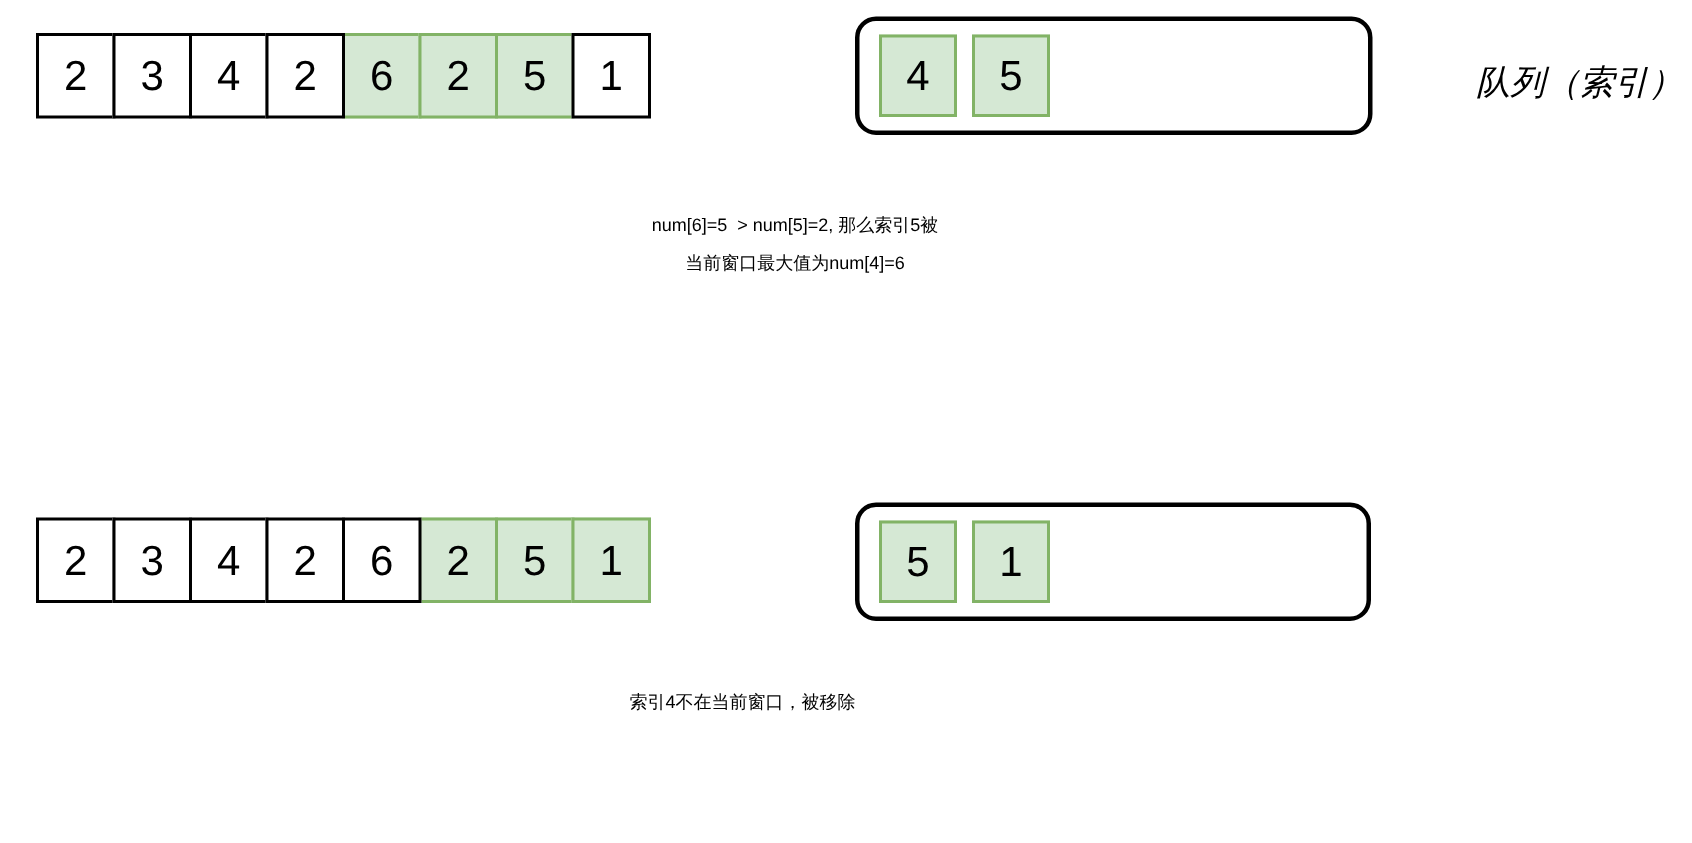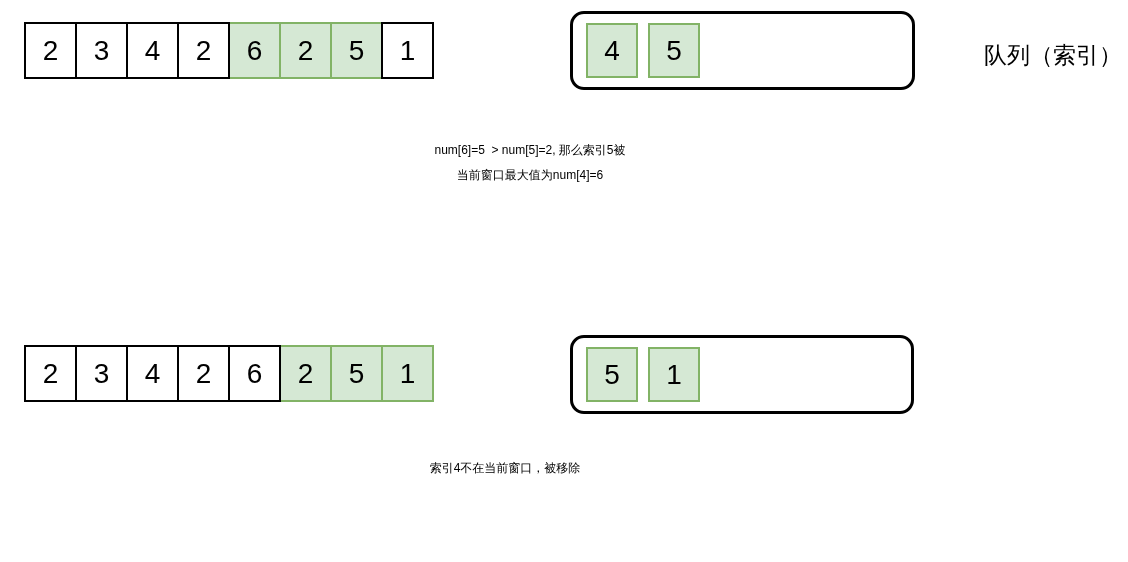--- a/index.html
+++ b/index.html
@@ -71,26 +71,26 @@
   .caption {
     position: absolute;
     text-align: center;
     font-size: 12px;
     line-height: 25px;
     white-space: pre-wrap;
   }
   
   #arr1   { left: 24px;  top: 22px; }
   #queue1 { left: 570px; top: 11px; width: 345px; height: 79px; }
-  #label1 { left: 984px; top: 55px; }
+  #label1 { left: 984px; top: 55px; font-style: italic; }
   #cap1   { left: 190px; top: 138px; width: 680px; }
   
   #arr2   { left: 24px;  top: 345px; }
   #queue2 { left: 570px; top: 335px; width: 344px; height: 79px; }
-  #cap2   { left: 165px; top: 456px; width: 680px; }
+  #cap2   { left: 155px; top: 456px; width: 680px; }
 </style>
 </head>
 <body>
 
 <div class="canvas">
 
   <div>
     <div id="arr1" class="num-array">
         <div class="cell">2</div>
         <div class="cell">3</div>

